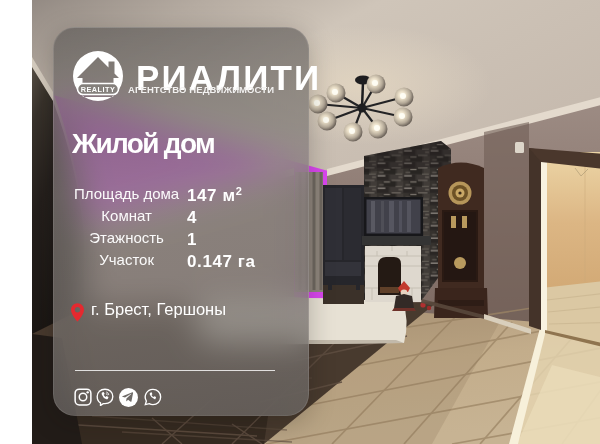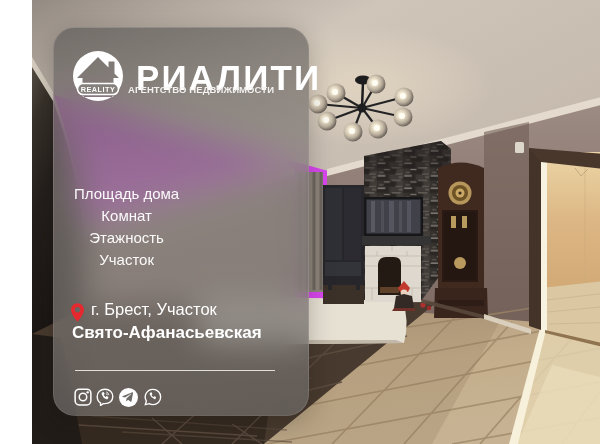--- a/index.html
+++ b/index.html
@@ -261,31 +261,32 @@
   <path fill-rule="evenodd" fill="#ffffff" d="M25,0 A25,25 0 1 0 25,50 A25,25 0 1 0 25,0 Z
     M25,6 L35.5,16.5 L35.5,10.5 L41.5,10.5 L41.5,22.5 L46,27 L40.5,27 L40.5,44.5 Q40.5,46 39,46 L11,46 Q9.5,46 9.5,44.5 L9.5,27 L4,27 Z"></path>
   <rect x="4.5" y="32.5" width="41" height="11" rx="5.5" fill="#85807c" stroke="#ffffff" stroke-width="1.6"></rect>
   <text x="25" y="41" text-anchor="middle" font-family="Liberation Sans,sans-serif" font-size="7.3" font-weight="bold" fill="#ffffff" letter-spacing="0.5">REALITY</text>
 </svg>
 
 <div class="t" style="left:104px;top:58px;font-size:35px;font-weight:bold;letter-spacing:2.1px;">РИАЛИТИ</div>
 
 <div class="t" style="left:96px;top:84px;font-size:9.5px;font-weight:bold;letter-spacing:0.1px;color:#f2f1f0;">АГЕНТСТВО НЕДВИЖИМОСТИ</div>
 
+<div class="t" style="left:40px;top:128px;font-size:28px;font-weight:bold;letter-spacing:-1.7px;">Жилой дом</div>
 
 <div class="t" style="left:42px;top:183px;font-size:15px;line-height:22px;color:rgba(255,255,255,0.96);text-align:center;">Площадь дома<br>Комнат<br>Этажность<br>Участок</div>
 
+<div class="t" style="left:155px;top:180px;font-size:17px;letter-spacing:0.6px;line-height:22px;font-weight:bold;">147 м<span style="font-size:11px;vertical-align:6px;">2</span><br>4<br>1<br>0.147 га</div>
 
 <svg class="t" style="left:39px;top:303px;" width="13" height="19" viewBox="0 0 24 34">
   <path fill="#e5292f" d="M12,0 C5.4,0 0,5.4 0,12 c0,9 12,22 12,22 s12,-13 12,-22 C24,5.4 18.6,0 12,0 Z m0,17 a5,5 0 1 1 0,-10 a5,5 0 0 1 0,10 Z"></path>
 </svg>
 
-<div class="t" style="left:59px;top:299.5px;font-size:16.5px;">г. Брест, Участок</div>
-
-<div class="t" style="left:40px;top:323px;font-size:17px;font-weight:bold;">Свято-Афанасьевская</div>
+<div class="t" style="left:59px;top:299.5px;font-size:16.5px;">г. Брест, Гершоны</div>
+
 
 <div class="t" style="left:43px;top:369.5px;width:200px;height:1px;background:rgba(255,255,255,0.8);"></div>
 
 <svg class="t" style="left:42px;top:388px;" width="18" height="18" viewBox="0 0 24 24">
   <rect x="1.5" y="1.5" width="21" height="21" rx="5.5" fill="none" stroke="#fff" stroke-width="2"></rect>
   <circle cx="12" cy="12" r="5" fill="none" stroke="#fff" stroke-width="2"></circle>
   <circle cx="18.2" cy="5.8" r="1.6" fill="#fff"></circle>
 </svg>
 
 <svg class="t" style="left:64px;top:388px;" width="18" height="18" viewBox="0 0 24 24">

